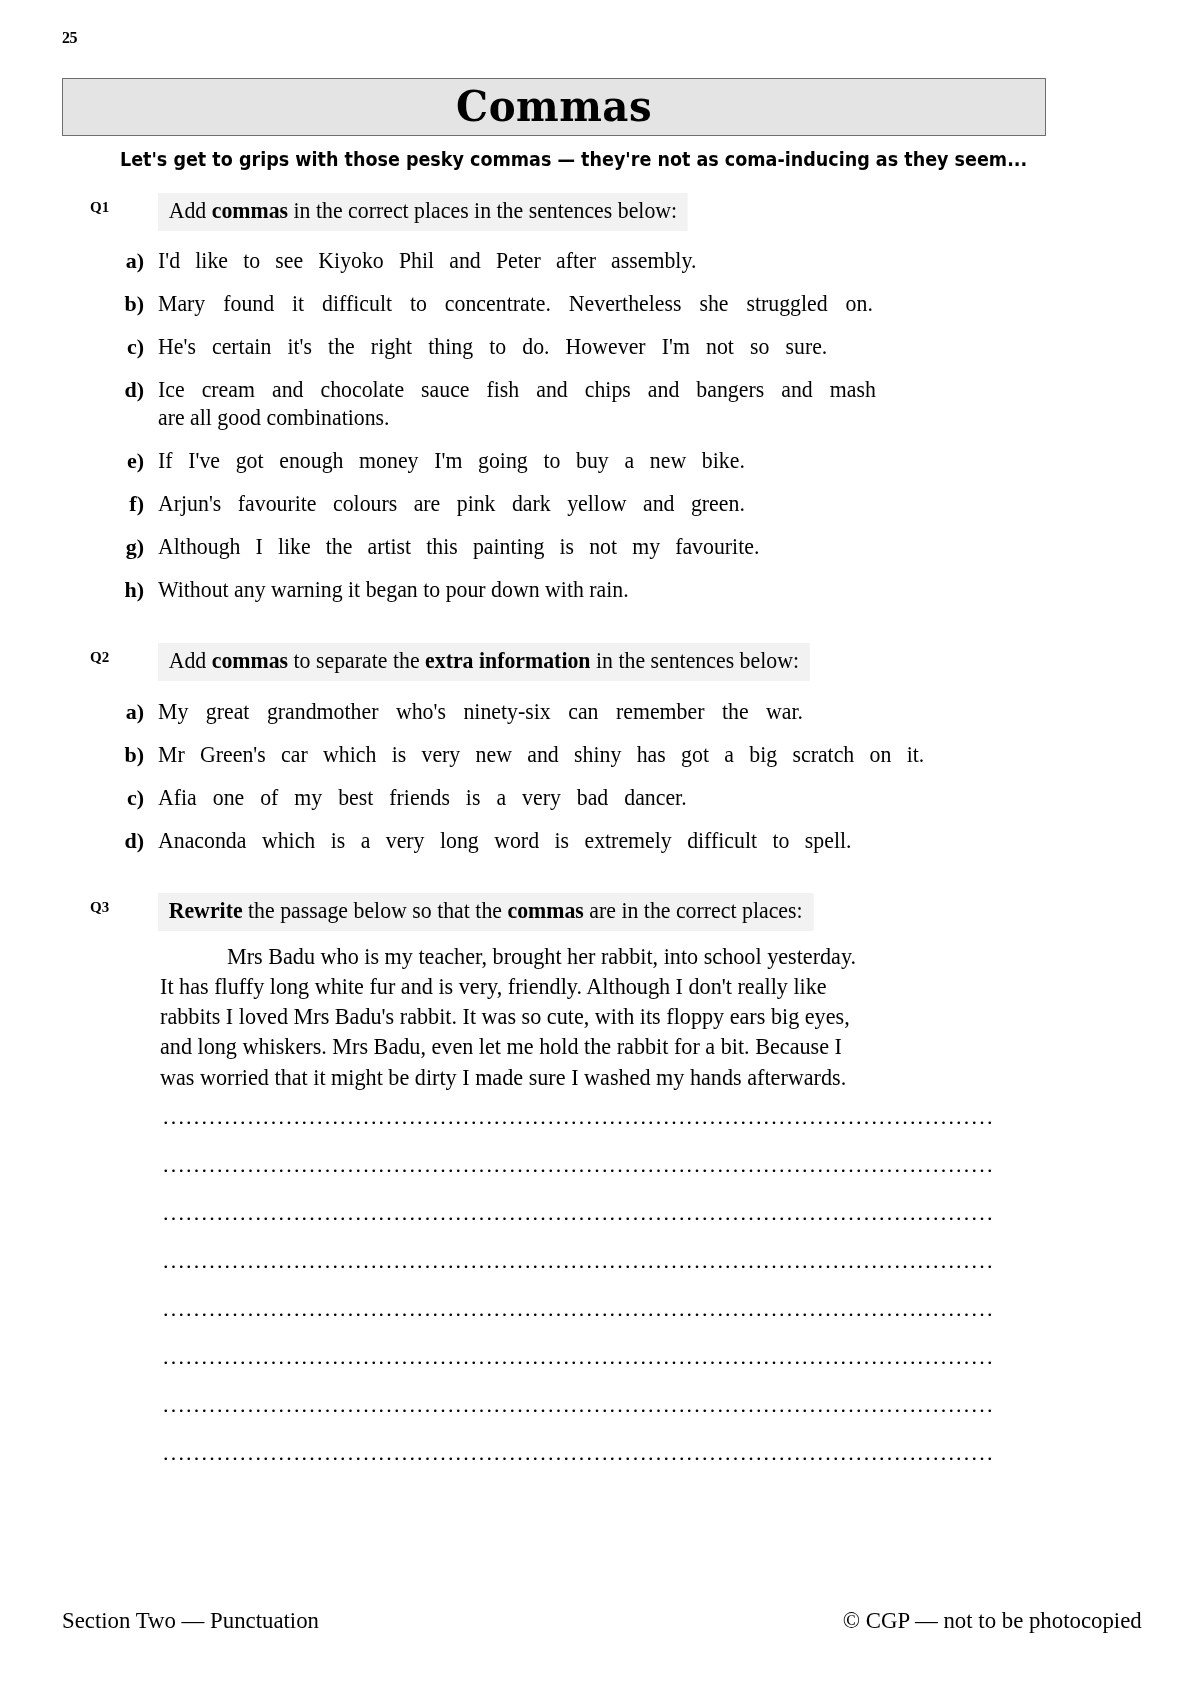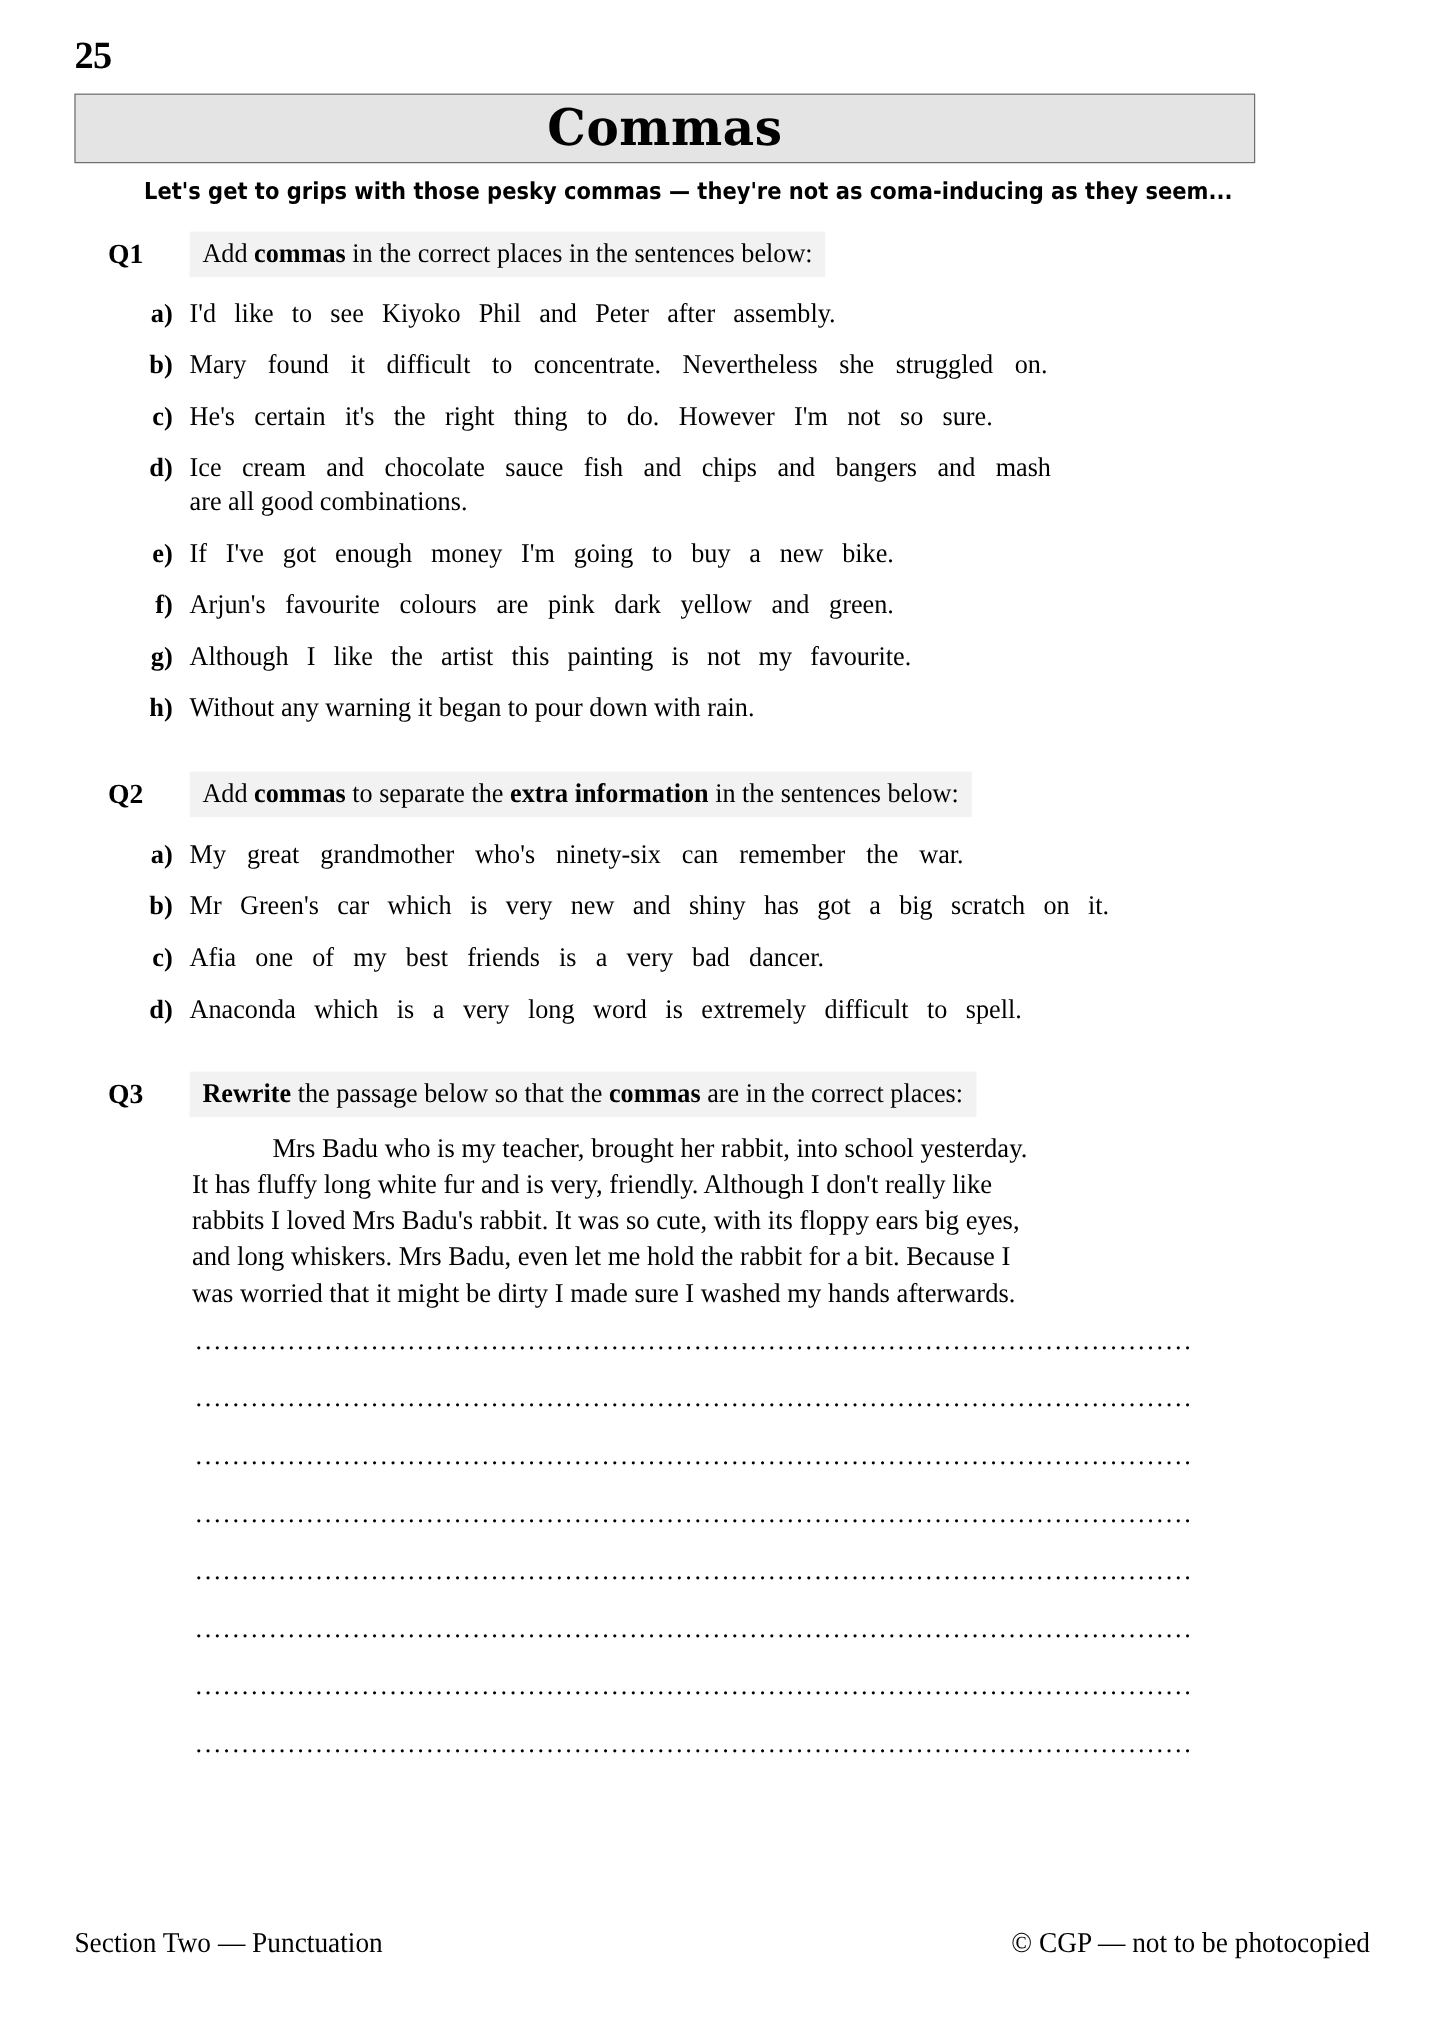--- a/index.html
+++ b/index.html
@@ -21,21 +21,21 @@
     inset: 0;
   }
 
   
   .page-number {
     position: absolute;
     left: 62px;
     top: 30px;
     font-family: "Liberation Serif", serif;
     font-weight: bold;
-    font-size: 32px;
+    font-size: 16px;
     letter-spacing: -0.5px;
     line-height: 1;
   }
 
   
   .title-banner {
     position: absolute;
     left: 62px;
     top: 78px;
     width: 984px;
@@ -73,21 +73,21 @@
 
   
   .q-block { position: absolute; }
 
   .q-label {
     position: absolute;
     left: 0;
     top: 0;
     font-family: "Liberation Serif", serif;
     font-weight: bold;
-    font-size: 23px;
+    font-size: 15px;
     line-height: 1;
   }
   .q-prompt {
     position: absolute;
     left: 68px;
     top: -7px;
     background: #f2f2f2;
     padding: 7px 11px 8px 11px;
     font-family: "Liberation Serif", serif;
     font-size: 22.5px;

